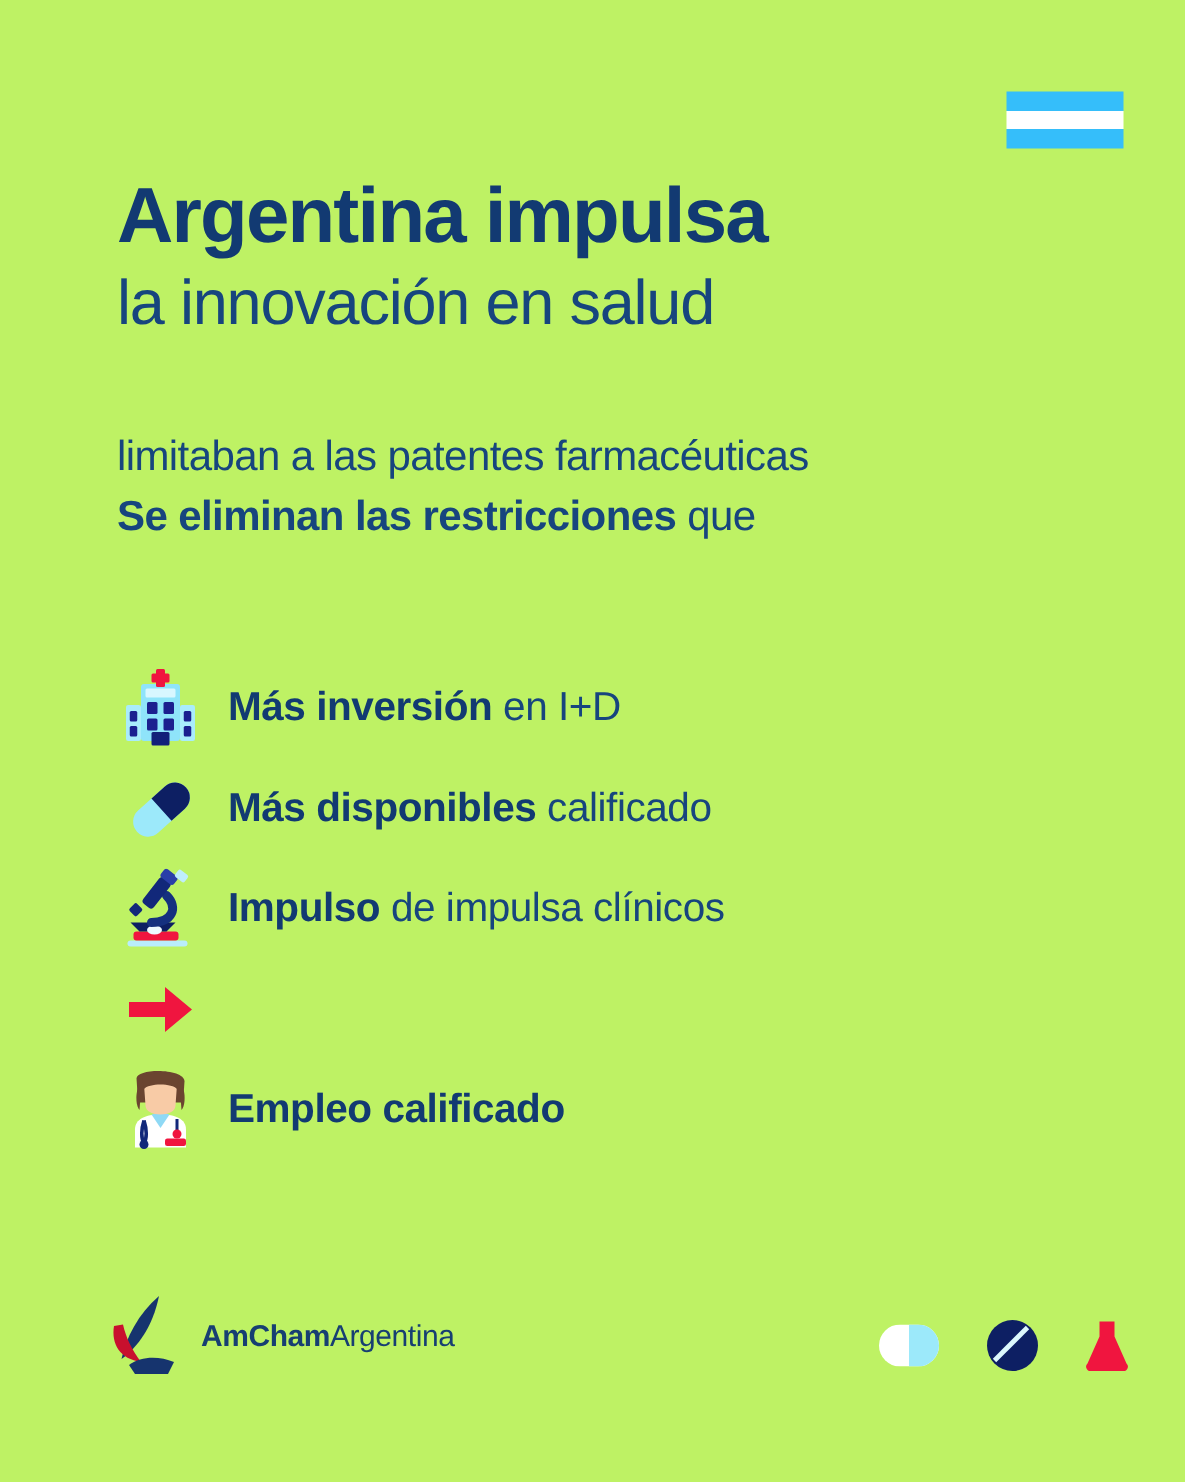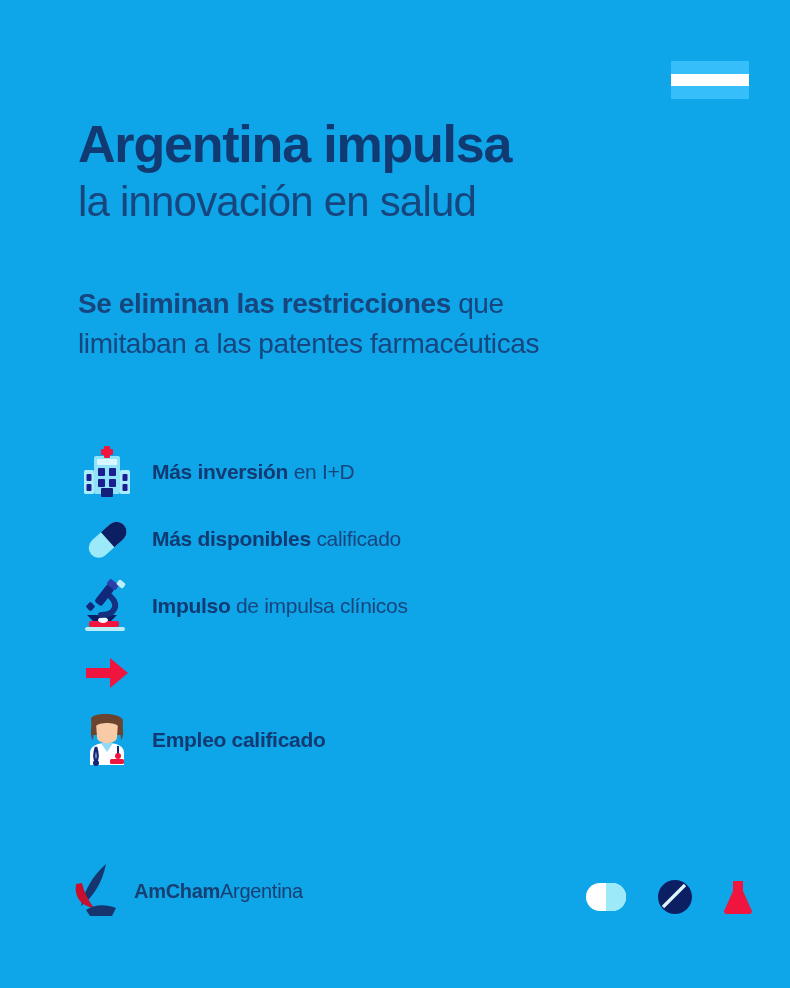--- a/index.html
+++ b/index.html
@@ -5,21 +5,21 @@
   * { margin:0; padding:0; box-sizing:border-box; }
   html, body {
     width:790px; height:988px;
     background:#dcf7fd;
     font-family:"Liberation Sans", sans-serif;
     overflow:hidden;
   }
   .poster {
     position:relative;
     width:790px; height:988px;
-    background:#0ea5e9;
+    background:#bef264;
   }
 
   
   .flag {
     position:absolute; left:671px; top:61px;
     width:78px; height:38px;
     display:flex; flex-direction:column;
   }
   .flag .stripe { width:100%; height:33.34%; }
   .flag .s-blue { background:#35befa; }
@@ -58,21 +58,21 @@
   .bullet {
     display:flex; align-items:center;
     height:67px;
   }
   .bullet .ico {
     width:58px; min-width:58px; height:58px;
     display:flex; align-items:center; justify-content:center;
   }
   .bullet .txt {
     margin-left:16px;
-    font-size:21px; color:#17457e;
+    font-size:27px; color:#17457e;
     letter-spacing:-0.3px; white-space:nowrap;
   }
   .bullet .txt b { font-weight:bold; color:#123a72; }
 
   
   .logo {
     position:absolute; left:72px; top:862px;
     display:flex; align-items:center;
   }
   .logo .mark { width:56px; height:58px; }
@@ -100,22 +100,22 @@
     <div class="stripe s-white"></div>
     <div class="stripe s-blue"></div>
   </div>
 
   <div class="headline">
     <div class="l1">Argentina impulsa</div>
     <div class="l2">la innovación en salud</div>
   </div>
 
   <div class="subtitle">
+    <div>limitaban a las patentes farmacéuticas</div>
     <div><b>Se eliminan las restricciones</b><span> que</span></div>
-    <div>limitaban a las patentes farmacéuticas</div>
   </div>
 
   <div class="bullets">
 
     <div class="bullet">
       <span class="ico">
         <svg width="50" height="52" viewBox="0 0 50 52">
           <rect x="2" y="24" width="10" height="24" rx="1.5" fill="#a9ecfb"></rect>
           <rect x="38" y="24" width="10" height="24" rx="1.5" fill="#a9ecfb"></rect>
           <rect x="4.5" y="28" width="5" height="7" rx="1" fill="#1b1f8f"></rect>

